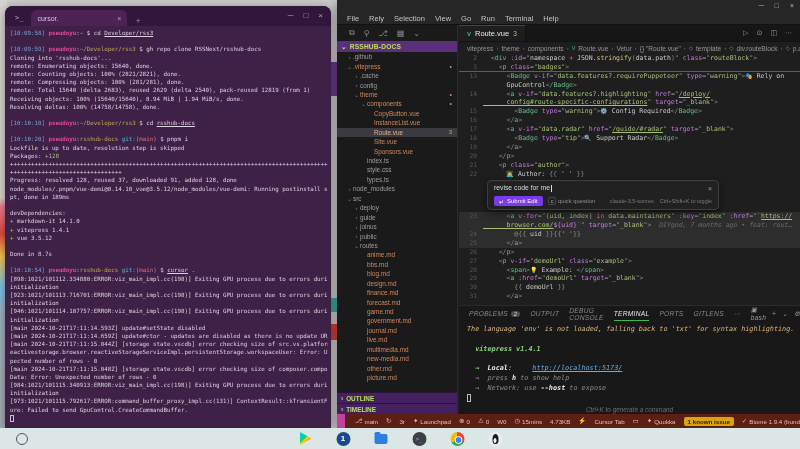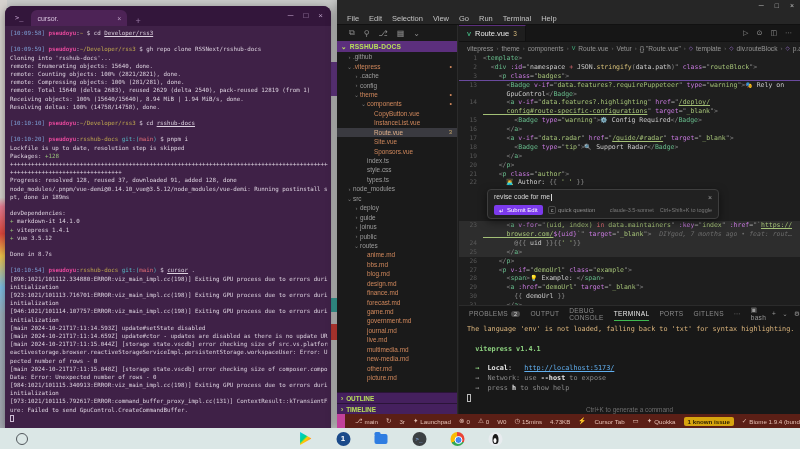--- a/index.html
+++ b/index.html
@@ -84,29 +84,29 @@
   .ai-row1 { display:flex; align-items:center; }
   .ai-input { color:#d8d8d8; font-size:6.8px; flex:1; }
   .ai-caret { display:inline-block; width:1px; height:7px; background:#d8d8d8; margin-left:1px; vertical-align:middle; }
   .ai-close { color:#9a9a9a; font-size:7px; }
   .ai-row2 { display:flex; align-items:center; gap:5px; margin-top:4px; }
   .ai-submit { background:#7c3aed; color:#fff; font-size:6px; border-radius:2px; padding:1.5px 5px; display:flex; gap:3px; align-items:center; }
   .ai-quick { color:#8f8f8f; font-size:5.8px; }
   .ai-kbd { border:1px solid #4a4a4a; border-radius:2px; padding:0 2px; color:#b0b0b0; font-size:5.5px; }
   .ai-meta { margin-left:auto; color:#7a7a7a; font-size:5.5px; display:flex; gap:6px; }
 
-  .vs-panel { position:absolute; left:122px; right:0; top:305px; bottom:14px; background:#181818; border-top:1px solid #2b2b2b; }
+  .vs-panel { position:absolute; left:122px; right:0; top:305px; bottom:14px; background:#181818; border-top:1px solid #2b2b2b;font-style:italic; }
   .panel-tabs { height:15px; display:flex; align-items:center; gap:10px; padding-left:10px; font-size:6.6px; color:#8a8a8a; letter-spacing:.3px; }
   .ptab { display:flex; align-items:center; gap:3px; height:100%; }
   .ptab.active { color:#e8e8e8; border-bottom:1px solid #3fb950; }
   .pbadge { background:#4d4d4d; color:#ddd; border-radius:5px; font-size:5.5px; padding:0 3px; }
   .panel-actions { margin-left:auto; display:flex; gap:6px; align-items:center; padding-right:8px; color:#9a9a9a; font-size:6.5px; }
   .panel-term { padding:4px 0 0 8px; }
   .vtl { white-space:pre; height:9.8px; font-family:"DejaVu Sans Mono",monospace; font-size:6.8px; color:#cccccc; }
-  .v-warn{color:#ddb67d;} .v-grn{color:#8cd17f;font-weight:bold;} .v-url{color:#61afef;text-decoration:underline;}
+  .v-warn{color:#ddb67d;} .v-grn{color:#8cd17f;font-weight:bold;} .v-url{color:#61afef;text-decoration:underline;margin-left:8px;}
   .v-dim{color:#8a8a8a;} .v-w{color:#e8e8e8;font-weight:bold;}
   .v-cur{ display:inline-block; width:4px; height:8px; border:1px solid #bbb; vertical-align:middle; }
   .panel-hint { position:absolute; bottom:1px; left:0; right:0; text-align:center; color:#6e6e6e; font-size:6.4px; }
 
   .vs-statusbar { position:absolute; left:0; right:0; bottom:0; height:14px; background:#5b1f16;
     display:flex; align-items:center; gap:8px; padding:0 6px 0 0; overflow:hidden; }
   .sb-remote { width:8px; height:14px; background:#c2419b; flex:none; margin-right:2px; }
   .sb-item { color:#e6c0b4; font-size:6.2px; display:flex; align-items:center; gap:2px; white-space:nowrap; }
   .sb-item .ic { font-size:6.5px; }
   .sb-item.warn { background:#d7a40e; color:#2b1d00; border-radius:2px; padding:1px 4px; font-weight:bold; }
@@ -214,21 +214,21 @@
 <div id="vs-win">
   <div class="vs-titlebar">
     <div class="vs-controls">
       <span>─</span>
       <span>□</span>
       <span>×</span>
     </div>
   </div>
   <div class="vs-menubar" id="vs-menus">
       <span class="menu-item">File</span>
-      <span class="menu-item">Edit</span>
+      <span class="menu-item">Rely</span>
       <span class="menu-item">Selection</span>
       <span class="menu-item">View</span>
       <span class="menu-item">Go</span>
       <span class="menu-item">Run</span>
       <span class="menu-item">Terminal</span>
       <span class="menu-item">Help</span>
     </div>
 
   <div class="vs-sidebar">
     <div class="activity-row" id="vs-activity">
@@ -432,24 +432,20 @@
         <span>template</span>
         <span class="bc-sep">›</span>
         <span class="bc-ic sym">◇</span>
         <span>div.routeBlock</span>
         <span class="bc-sep">›</span>
         <span class="bc-ic sym">◇</span>
         <span>p.author</span>
       </div>
     <div class="code-area" id="vs-code">
         <div class="crow">
-          <span class="gut">1</span>
-          <span class="cl"><span class="k-p">&lt;</span><span class="k-t">template</span><span class="k-p">&gt;</span></span>
-        </div>
-        <div class="crow">
           <span class="gut">2</span>
           <span class="cl"><span class="k-x">  </span><span class="k-p">&lt;</span><span class="k-t">div</span><span class="k-x"> </span><span class="k-a">:id</span><span class="k-p">="</span><span class="k-x">namespace </span><span class="k-k">+</span><span class="k-x"> JSON.</span><span class="k-f">stringify</span><span class="k-p">(</span><span class="k-x">data.path</span><span class="k-p">)"</span><span class="k-x"> </span><span class="k-a">class</span><span class="k-p">="</span><span class="k-s">routeBlock</span><span class="k-p">"&gt;</span></span>
         </div>
         <div class="crow fold">
           <span class="gut">3</span>
           <span class="cl"><span class="k-x">    </span><span class="k-p">&lt;</span><span class="k-t">p</span><span class="k-x"> </span><span class="k-a">class</span><span class="k-p">="</span><span class="k-s">badges</span><span class="k-p">"&gt;</span></span>
         </div>
         <div class="crow">
           <span class="gut">13</span>
           <span class="cl"><span class="k-x">      </span><span class="k-p">&lt;</span><span class="k-t">Badge</span><span class="k-x"> </span><span class="k-a">v-if</span><span class="k-p">="</span><span class="k-s">data.features?.requirePuppeteer</span><span class="k-p">"</span><span class="k-x"> </span><span class="k-a">type</span><span class="k-p">="</span><span class="k-s">warning</span><span class="k-p">"&gt;</span><span class="k-e">🎭</span><span class="k-x"> Rely on</span></span>
@@ -591,22 +587,22 @@
           <span>⌄</span>
           <span>⚙</span>
         </div>
       </div>
     <div class="panel-term" id="vs-pterm">
         <div class="vtl"><span class="v-warn">The language 'env' is not loaded, falling back to 'txt' for syntax highlighting.</span></div>
         <div class="vtl">&nbsp;</div>
         <div class="vtl"><span class="v-grn">  vitepress v1.4.1</span></div>
         <div class="vtl">&nbsp;</div>
         <div class="vtl"><span class="v-grn">  →</span><span>  </span><span class="v-w">Local</span><span>:   </span><span class="v-url">http://localhost:5173/</span></div>
+        <div class="vtl"><span class="v-dim">  →  press </span><span class="v-w">h</span><span class="v-dim"> to show help</span></div>
         <div class="vtl"><span class="v-dim">  →  Network: use </span><span class="v-w">--host</span><span class="v-dim"> to expose</span></div>
-        <div class="vtl"><span class="v-dim">  →  press </span><span class="v-w">h</span><span class="v-dim"> to show help</span></div>
         <div class="vtl"><span class="v-cur"></span></div>
       </div>
     <div class="panel-hint">Ctrl+K to generate a command</div>
   </div>
 
   <div class="vs-statusbar" id="vs-status">
     <span class="sb-remote"></span>
   <span class="sb-item">
         <span class="ic">⎇</span>
         <span>main</span>

